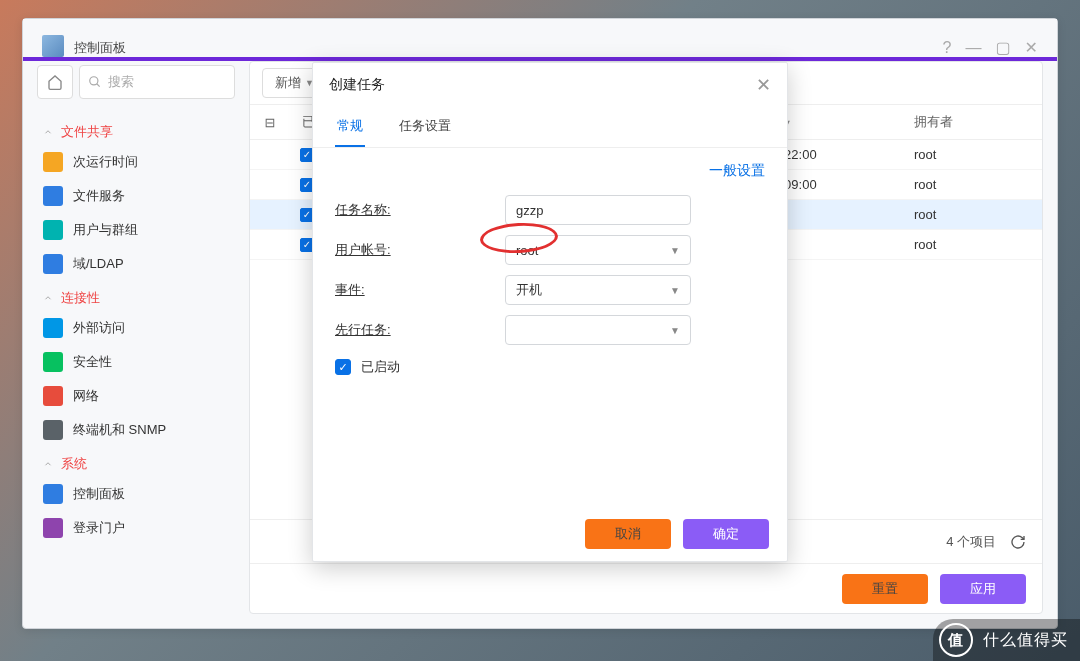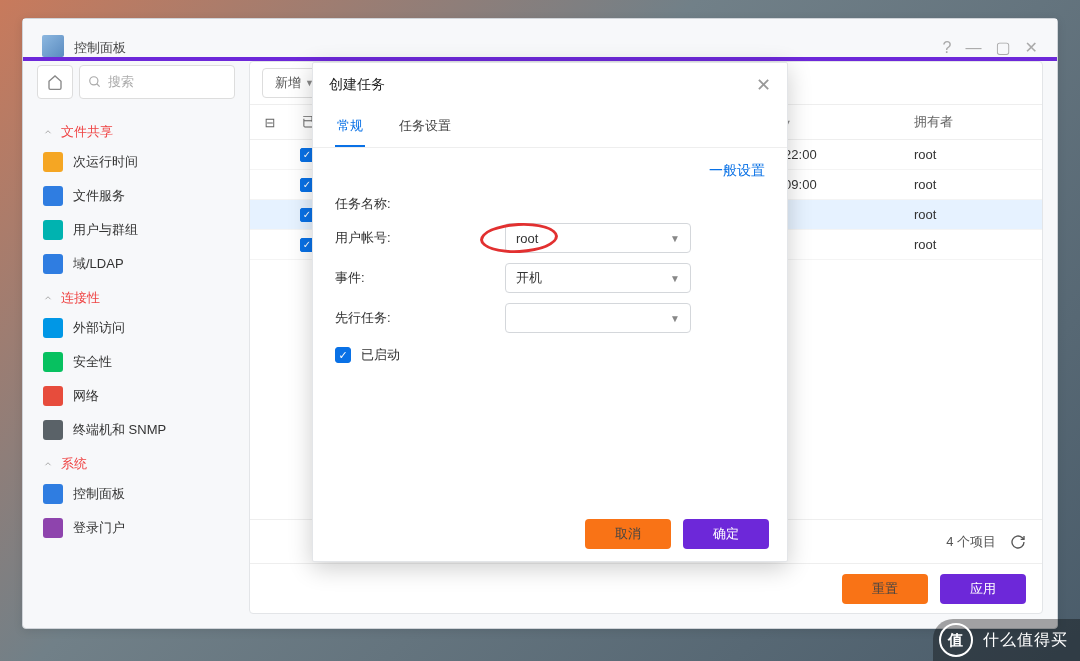--- a/index.html
+++ b/index.html
@@ -30,31 +30,31 @@
   .th { padding: 0 12px; }
   .th-toggle{width:40px;text-align:center} .th-check{width:40px} .th-name{flex:1} .th-date{width:200px} .th-owner{width:140px}
   .trow { display: flex; height: 30px; align-items: center; font-size: 13px; color: #333; border-bottom: 1px solid #f4f4f4; }
   .trow.sel { background: #e6f2ff; }
   .trow .c-toggle{width:40px;text-align:center;color:#0971e6} .trow .c-name{flex:1;padding-left:12px} .trow .c-date{width:200px;padding-left:12px} .trow .c-owner{width:140px;padding-left:12px}
   .footer { margin-top: auto; height: 44px; display: flex; align-items: center; justify-content: flex-end; padding: 0 16px; gap: 14px; font-size: 13px; color: #555; border-top: 1px solid #eee; }
   .refresh-ic { width:16px;height:16px;color:#555;cursor:pointer }
   .bottom-actions { height: 50px; display: flex; align-items: center; justify-content: flex-end; padding: 0 16px; gap: 12px; border-top: 1px solid #eee; }
   .btn { height: 30px; min-width: 86px; border-radius: 4px; font-size: 13px; display: flex; align-items: center; justify-content: center; padding: 0 20px; cursor: pointer; }
   .btn-default { background: #f97316; color: #444; margin-left: 32px; }
-  .btn-primary { background: #6d28d9; color: #fff; }
+  .btn-primary { background: #8b5cf6; color: #fff; }
   
   .dialog { position: absolute; top: 62px; left: 312px; width: 476px; height: 500px; background: #fff; border: 1px solid #e3e5e8; border-radius: 2px; box-shadow: 0 6px 24px rgba(0,0,0,0.2); display: flex; flex-direction: column; }
   .dlg-head { height: 44px; display: flex; align-items: center; padding: 0 16px; font-size: 14px; color: #222; }
   .dlg-close { margin-left: auto; color: #999; font-size: 18px; cursor: pointer; }
   .dlg-tabs { display: flex; gap: 32px; padding: 0 22px; font-size: 13px; border-bottom: 1px solid #eee; }
   .dlg-tab { padding: 10px 2px; color: #444; cursor: pointer; }
   .dlg-tab.active { color: #0971e6; border-bottom: 2px solid #0971e6; font-weight: 500; }
   .section-h { padding: 14px 22px 10px 22px; font-size: 14px; color: #0971e6; font-weight: 500; text-align: right; }
   .form-row { display: flex; align-items: center; padding: 5px 22px; font-size: 13px; gap: 10px; }
-  .form-row label { width: 160px; color: #333; }
+  .form-row label { width: 160px; color: #333; text-decoration: underline; }
   .form-row .ctrl { flex: 1; height: 30px; border: 1px solid #d4d7db; border-radius: 4px; background: #fff; padding: 0 10px; display: flex; align-items: center; justify-content: space-between; color: #333; font-size: 13px; position: relative; max-width: 186px; }
   .caret { color: #888; font-size: 10px; }
   .form-checkbox { display: flex; align-items: center; padding: 8px 22px; font-size: 13px; gap: 10px; color: #333; }
   .cbx { width: 16px; height: 16px; border: 1px solid #0971e6; border-radius: 3px; background: #0971e6; display: flex; align-items: center; justify-content: center; color: #fff; font-size: 11px; }
   .dlg-foot { margin-top: auto; height: 54px; display: flex; align-items: center; justify-content: flex-end; gap: 12px; padding: 0 18px; }
   .highlight-ellipse { position: absolute; border: 3px solid #e23030; border-radius: 50%; width: 78px; height: 30px; left: 480px; top: 223px; pointer-events: none; transform: rotate(-3deg); }
   
   .watermark { position: absolute; right: 0; bottom: 0; display:flex; align-items:center; gap:10px; background: rgba(0,0,0,0.35); padding: 4px 12px 4px 6px; border-top-left-radius: 20px; color:#fff; font-size:16px; letter-spacing:1px; }
   .wm-circle{width:34px;height:34px;border:2px solid #fff;border-radius:50%;display:flex;align-items:center;justify-content:center;font-size:15px;font-weight:bold}
   .chk-sm{width:14px;height:14px;border:1px solid #0971e6;border-radius:2px;background:#0971e6;color:#fff;font-size:10px;display:flex;align-items:center;justify-content:center;margin:0 10px}
@@ -214,20 +214,23 @@
     <span>创建任务</span>
     <span class="dlg-close">✕</span>
   </div>
   <div class="dlg-tabs">
     <div class="dlg-tab active">常规</div>
     <div class="dlg-tab">任务设置</div>
   </div>
   <div class="section-h">一般设置</div>
   <div class="form-row">
     <label>任务名称:</label>
+    <div class="ctrl">
+        <span>gzzp</span>
+      </div>
   </div>
   <div class="form-row">
     <label>用户帐号:</label>
     <div class="ctrl">
         <span>root</span>
         <span class="caret">▼</span>
       </div>
   </div>
   <div class="form-row">
     <label>事件:</label>

